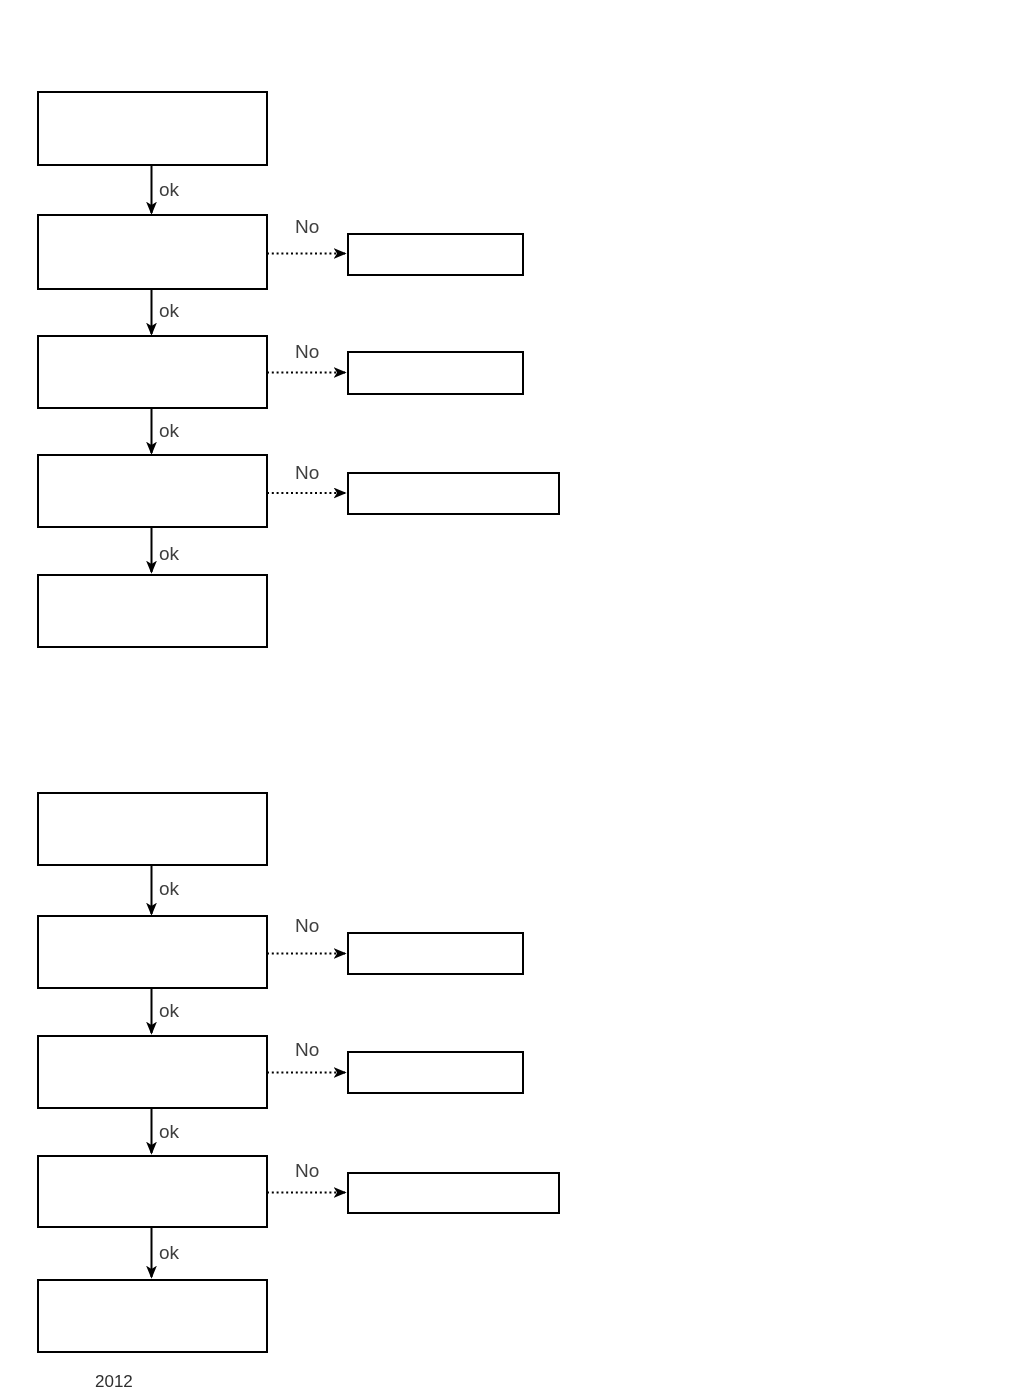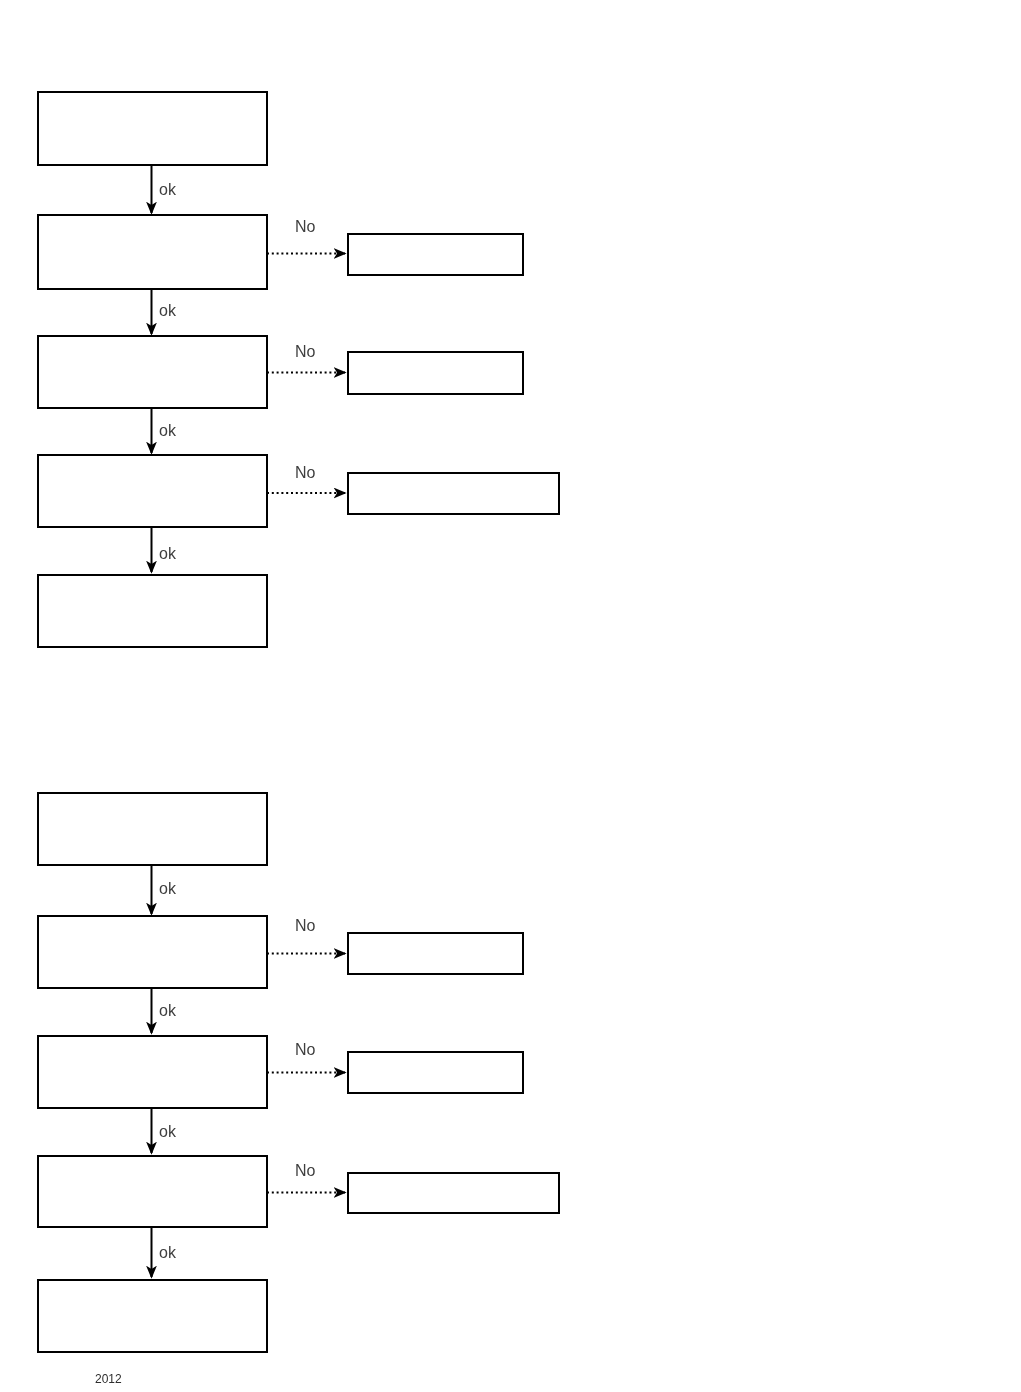--- a/index.html
+++ b/index.html
@@ -32,30 +32,30 @@
     stroke: #000000;
     stroke-width: 2;
   }
   .overlay line.dotted {
     stroke: #000000;
     stroke-width: 1.8;
     stroke-dasharray: 2 2.8;
   }
   .edge-label {
     position: absolute;
-    font-size: 16px;
+    font-size: 19px;
     line-height: 20px;
     color: #3f3f3f;
     white-space: nowrap;
   }
   .footer-year {
     position: absolute;
     left: 95px;
     top: 1372px;
-    font-size: 12px;
+    font-size: 17px;
     color: #2e2e2e;
   }
 </style>
 </head>
 <body>
 
 <div class="page">
 
   <svg class="overlay" width="1021" height="1392" viewBox="0 0 1021 1392" xmlns="http://www.w3.org/2000/svg">
     <defs>

